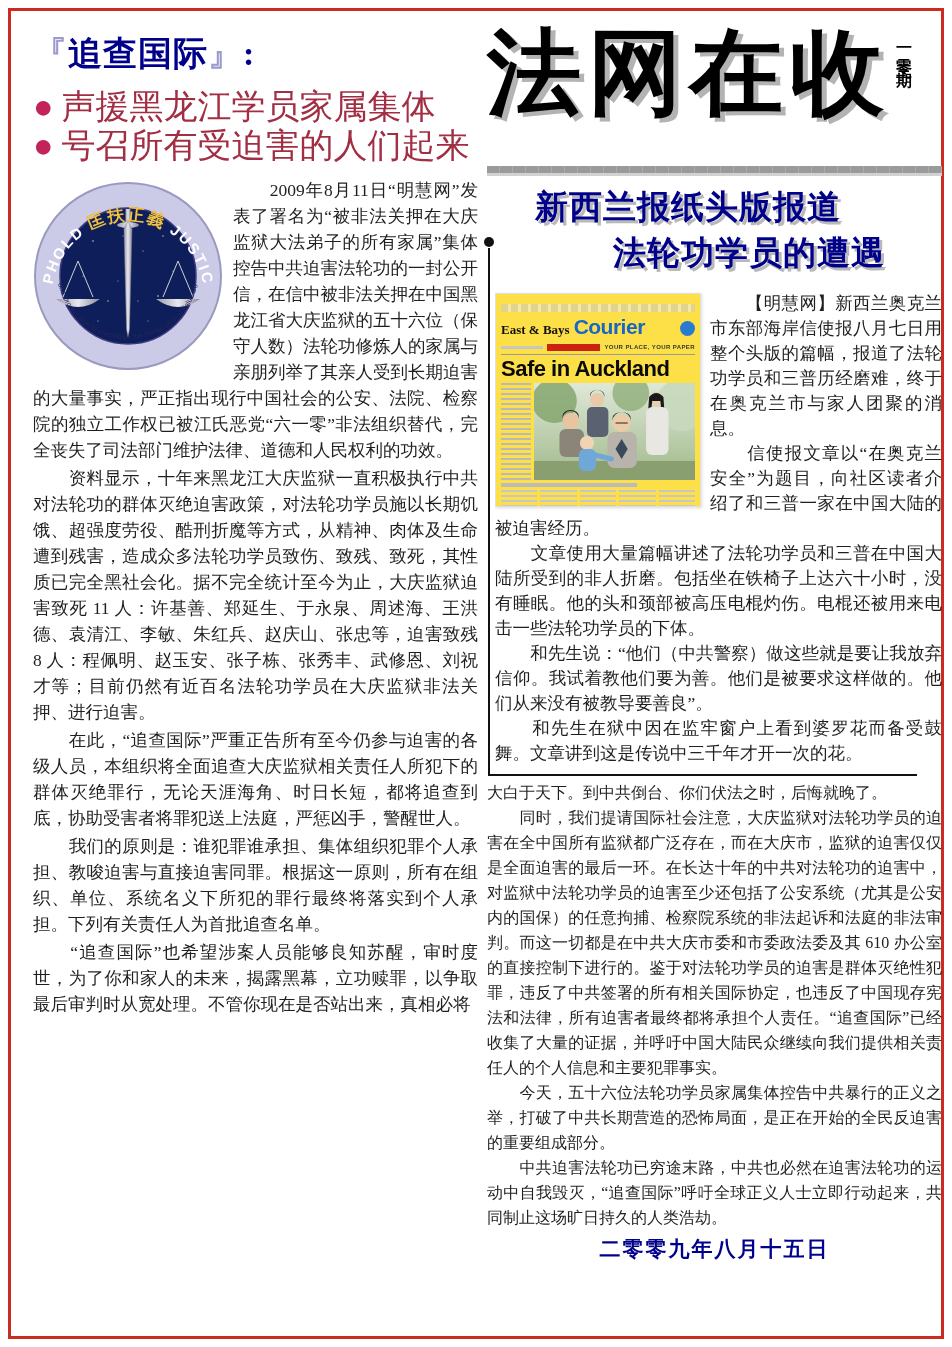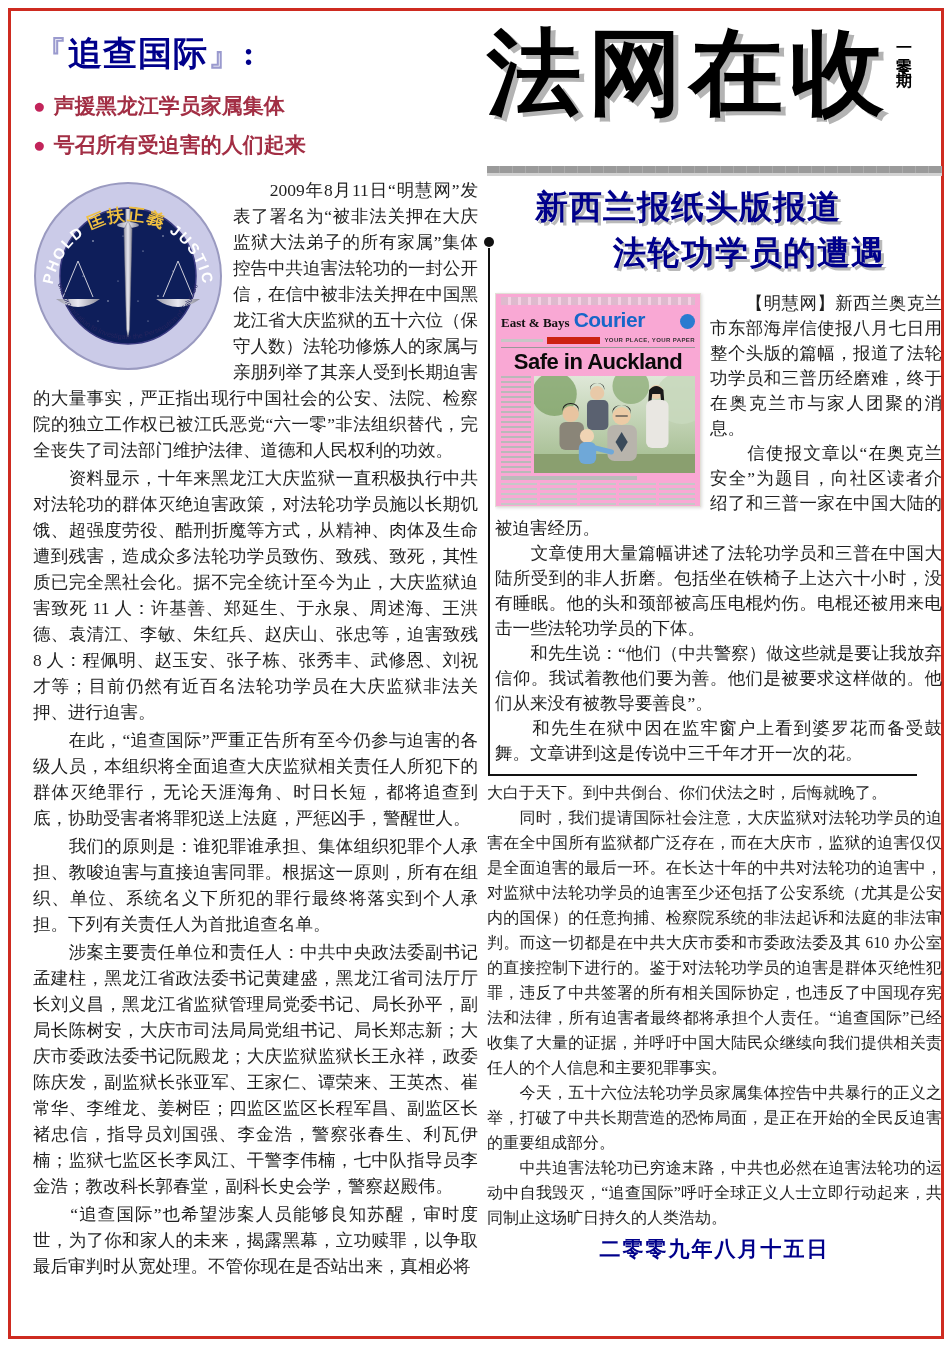--- a/index.html
+++ b/index.html
@@ -4,21 +4,21 @@
 <style>
   html,body{margin:0;padding:0;background:#888;}
   .page{position:relative;width:952px;height:1347px;background:#ffffff;margin:0 auto;overflow:hidden;
         font-family:"Liberation Serif", serif;color:#1f1f1f;}
   .border-frame{position:absolute;inset:8px;border:3px solid #ce2b20;pointer-events:none;}
 
   
   .left-col{position:absolute;left:33px;top:34px;width:445px;}
   .org-title{font-size:34px;font-weight:bold;color:#00008B;letter-spacing:1px;line-height:1.2;}
   .org-title .bracket{color:#9a9ace;}
-  .bullets{margin-top:12px;font-weight:bold;font-size:21px;line-height:39px;color:#a22e44;}
+  .bullets{margin-top:12px;font-weight:normal;font-size:34px;line-height:39px;color:#a22e44;}
   .bullet-line .dot{color:#c2245a;margin-right:8px;}
   .left-article{margin-top:12px;font-size:17.5px;line-height:26px;text-align:justify;}
   .left-article p{margin:0 0 2px 0;}
   .logo-float{float:left;width:190px;height:190px;margin:4px 10px 2px 0;}
 
   
   .right-col{position:absolute;left:487px;top:22px;width:455px;}
   .masthead-row{display:flex;align-items:flex-start;}
   .masthead-title{font-family:"Liberation Sans", sans-serif;font-weight:900;font-size:94px;line-height:1.08;
                   letter-spacing:7px;color:#000;text-shadow:5px 4px 0 #b3b3b3;white-space:nowrap;}
@@ -32,23 +32,23 @@
   .story-box .rule-bottom{position:absolute;left:2px;bottom:0;width:428px;height:2px;background:#111;}
   .box-dot{position:absolute;left:-3px;top:53px;width:10px;height:10px;border-radius:50%;background:#111;}
   .story-headline{font-weight:bold;font-size:33px;line-height:46px;color:#00008B;
                   text-shadow:3px 3px 0 #b9b9b9;letter-spacing:1px;white-space:nowrap;}
   .hl1{padding-left:40px;}
   .hl2{padding-left:118px;}
   .story-body{margin-top:15px;font-size:17.5px;line-height:25px;text-align:justify;overflow:hidden;}
   .story-body p{margin:0;}
 
   
-  .clipping{float:left;width:206px;height:214px;margin:2px 9px 2px 0;background:#f9a8d4;
-            border:1px solid #e2dfd6;box-shadow:1px 1px 3px rgba(0,0,0,.15);padding:3px 5px;box-sizing:border-box;
-            font-family:"Liberation Sans", sans-serif;text-align:center;overflow:hidden;}
+  .clipping{float:left;width:206px;height:214px;margin:2px 9px 2px 0;background:#fde047;
+            border:1px solid #e2dfd6;box-shadow:1px 1px 3px rgba(0,0,0,.15);padding:10px 5px;box-sizing:border-box;
+            font-family:"Liberation Sans", sans-serif;text-align:left;overflow:hidden;}
   .clip-topstrip{height:8px;background:repeating-linear-gradient(90deg,#c9c9c9 0 7px,#efefef 7px 10px);opacity:.55;}
   .clip-masthead{display:flex;align-items:baseline;margin-top:2px;}
   .clip-eb{font-family:"Liberation Serif", serif;font-weight:bold;font-size:13px;color:#111;}
   .clip-courier{font-weight:900;font-size:21px;color:#1766c8;margin-left:4px;letter-spacing:-0.5px;}
   .clip-badge{width:15px;height:15px;border-radius:50%;background:#2a7bd0;margin-left:auto;align-self:center;}
   .clip-subrow{display:flex;align-items:center;height:9px;margin-top:1px;}
   .clip-url-stripe{width:48px;height:3px;background:#c6c6c6;}
   .red-tab{width:62px;height:7px;background:#cc2211;margin-left:4px;}
   .clip-tagline{font-size:6px;font-weight:bold;letter-spacing:.4px;color:#333;margin-left:4px;white-space:nowrap;}
   .clip-headline{font-weight:900;font-size:22px;letter-spacing:-0.5px;color:#0a0a0a;border-top:1px solid #999;
@@ -124,21 +124,20 @@
           </text>
           <text font-family="Liberation Sans, sans-serif" font-size="7.2" fill="#25255e">
             <textPath href="#arcBottom" startOffset="50%" text-anchor="middle"><tspan>World Organization to Investigate the Persecution of Falun Gong</tspan></textPath>
           </text>
         </svg>
       </div>
       <p>　　2009年8月11日“明慧网”发表了署名为“被非法关押在大庆监狱大法弟子的所有家属”集体控告中共迫害法轮功的一封公开信，在信中被非法关押在中国黑龙江省大庆监狱的五十六位（保守人数）法轮功修炼人的家属与亲朋列举了其亲人受到长期迫害的大量事实，严正指出现行中国社会的公安、法院、检察院的独立工作权已被江氏恶党“六一零”非法组织替代，完全丧失了司法部门维护法律、道德和人民权利的功效。</p>
       <p>　　资料显示，十年来黑龙江大庆监狱一直积极执行中共对法轮功的群体灭绝迫害政策，对法轮功学员施以长期饥饿、超强度劳役、酷刑折魔等方式，从精神、肉体及生命遭到残害，造成众多法轮功学员致伤、致残、致死，其性质已完全黑社会化。据不完全统计至今为止，大庆监狱迫害致死 11 人：许基善、郑延生、于永泉、周述海、王洪德、袁清江、李敏、朱红兵、赵庆山、张忠等，迫害致残 8 人：程佩明、赵玉安、张子栋、张秀丰、武修恩、刘祝才等；目前仍然有近百名法轮功学员在大庆监狱非法关押、进行迫害。</p>
       <p>　　在此，“追查国际”严重正告所有至今仍参与迫害的各级人员，本组织将全面追查大庆监狱相关责任人所犯下的群体灭绝罪行，无论天涯海角、时日长短，都将追查到底，协助受害者将罪犯送上法庭，严惩凶手，警醒世人。</p>
       <p>　　我们的原则是：谁犯罪谁承担、集体组织犯罪个人承担、教唆迫害与直接迫害同罪。根据这一原则，所有在组织、单位、系统名义下所犯的罪行最终将落实到个人承担。下列有关责任人为首批追查名单。</p>
-      <p>　　涉案主要责任单位和责任人：中共中央政法委副书记孟建柱，黑龙江省政法委书记黄建盛，黑龙江省司法厅厅长刘义昌，黑龙江省监狱管理局党委书记、局长孙平，副局长陈树安，大庆市司法局局党组书记、局长郑志新；大庆市委政法委书记阮殿龙；大庆监狱监狱长王永祥，政委陈庆发，副监狱长张亚军、王家仁、谭荣来、王英杰、崔常华、李维龙、姜树臣；四监区监区长程军昌、副监区长褚忠信，指导员刘国强、李金浩，警察张春生、利瓦伊楠；监狱七监区长李凤江、干警李伟楠，七中队指导员李金浩；教改科长郭春堂，副科长史会学，警察赵殿伟。</p>
       <p>　　“追查国际”也希望涉案人员能够良知苏醒，审时度世，为了你和家人的未来，揭露黑幕，立功赎罪，以争取最后审判时从宽处理。不管你现在是否站出来，真相必将</p>
     </div>
   </div>
 
   <div class="right-col">
     <div class="masthead-row">
       <div class="masthead-title">法网在收</div>
       <div class="issue-vertical">一零三期</div>
     </div>
     <div class="masthead-rule"></div>

